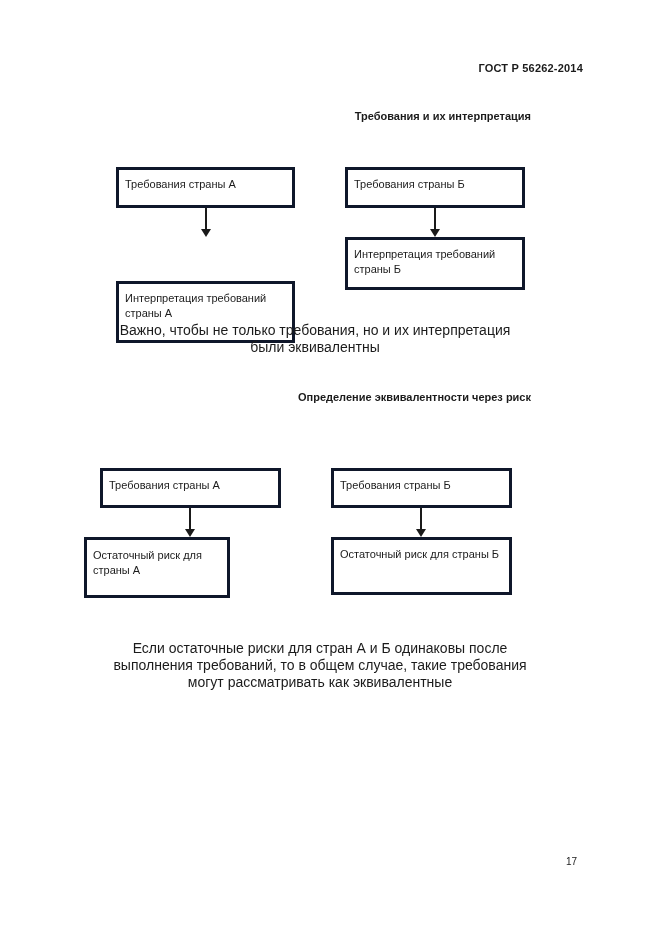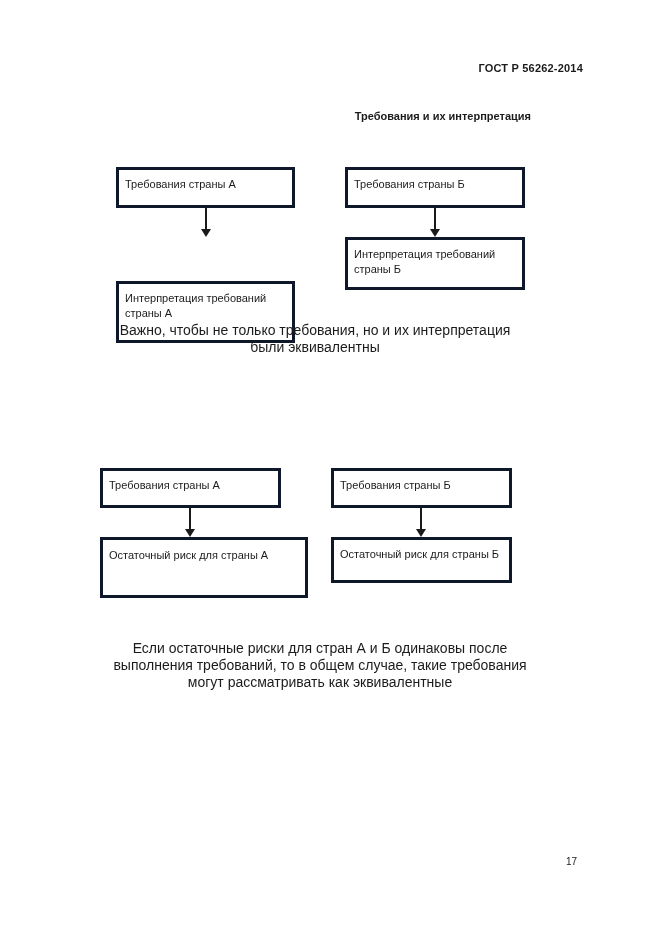--- a/index.html
+++ b/index.html
@@ -82,27 +82,28 @@
   <div class="box" style="left:345px; top:167px; width:180px; height:41px;">Требования страны Б</div>
 
   <div class="arrow" style="left:205px; top:208px; height:21px;"></div>
   <div class="arrow" style="left:434px; top:208px; height:21px;"></div>
 
   <div class="box" style="left:116px; top:237px; width:179px; height:62px;margin-top:44px;">Интерпретация требований страны А</div>
   <div class="box" style="left:345px; top:237px; width:180px; height:53px;">Интерпретация требований страны Б</div>
 
   <div class="caption" style="left:115px; top:322px; width:400px;">Важно, чтобы не только требования, но и их интерпретация были эквивалентны</div>
 
+  <div class="fig-title t2">Определение эквивалентности через риск</div>
 
   <div class="box" style="left:100px; top:468px; width:181px; height:40px;">Требования страны А</div>
   <div class="box" style="left:331px; top:468px; width:181px; height:40px;">Требования страны Б</div>
 
   <div class="arrow" style="left:189px; top:508px; height:21px;"></div>
   <div class="arrow" style="left:420px; top:508px; height:21px;"></div>
 
-  <div class="box" style="left:100px; top:537px; width:208px; height:61px; padding-top:8px;">Остаточный риск для страны А</div>
-  <div class="box" style="left:331px; top:537px; width:181px; height:46px; ">Остаточный риск для страны Б</div>
+  <div class="box" style="left:84px; top:537px; width:146px; height:61px; padding-top:8px;">Остаточный риск для страны А</div>
+  <div class="box" style="left:331px; top:537px; width:181px; height:58px; ">Остаточный риск для страны Б</div>
 
   <div class="caption" style="left:112px; top:640px; width:416px;text-align:center;">Если остаточные риски для стран А и Б одинаковы после выполнения требований, то в общем случае, такие требования могут рассматривать как эквивалентные</div>
 
   <div class="page-number">17</div>
 
 </div>
 
 </body></html>

